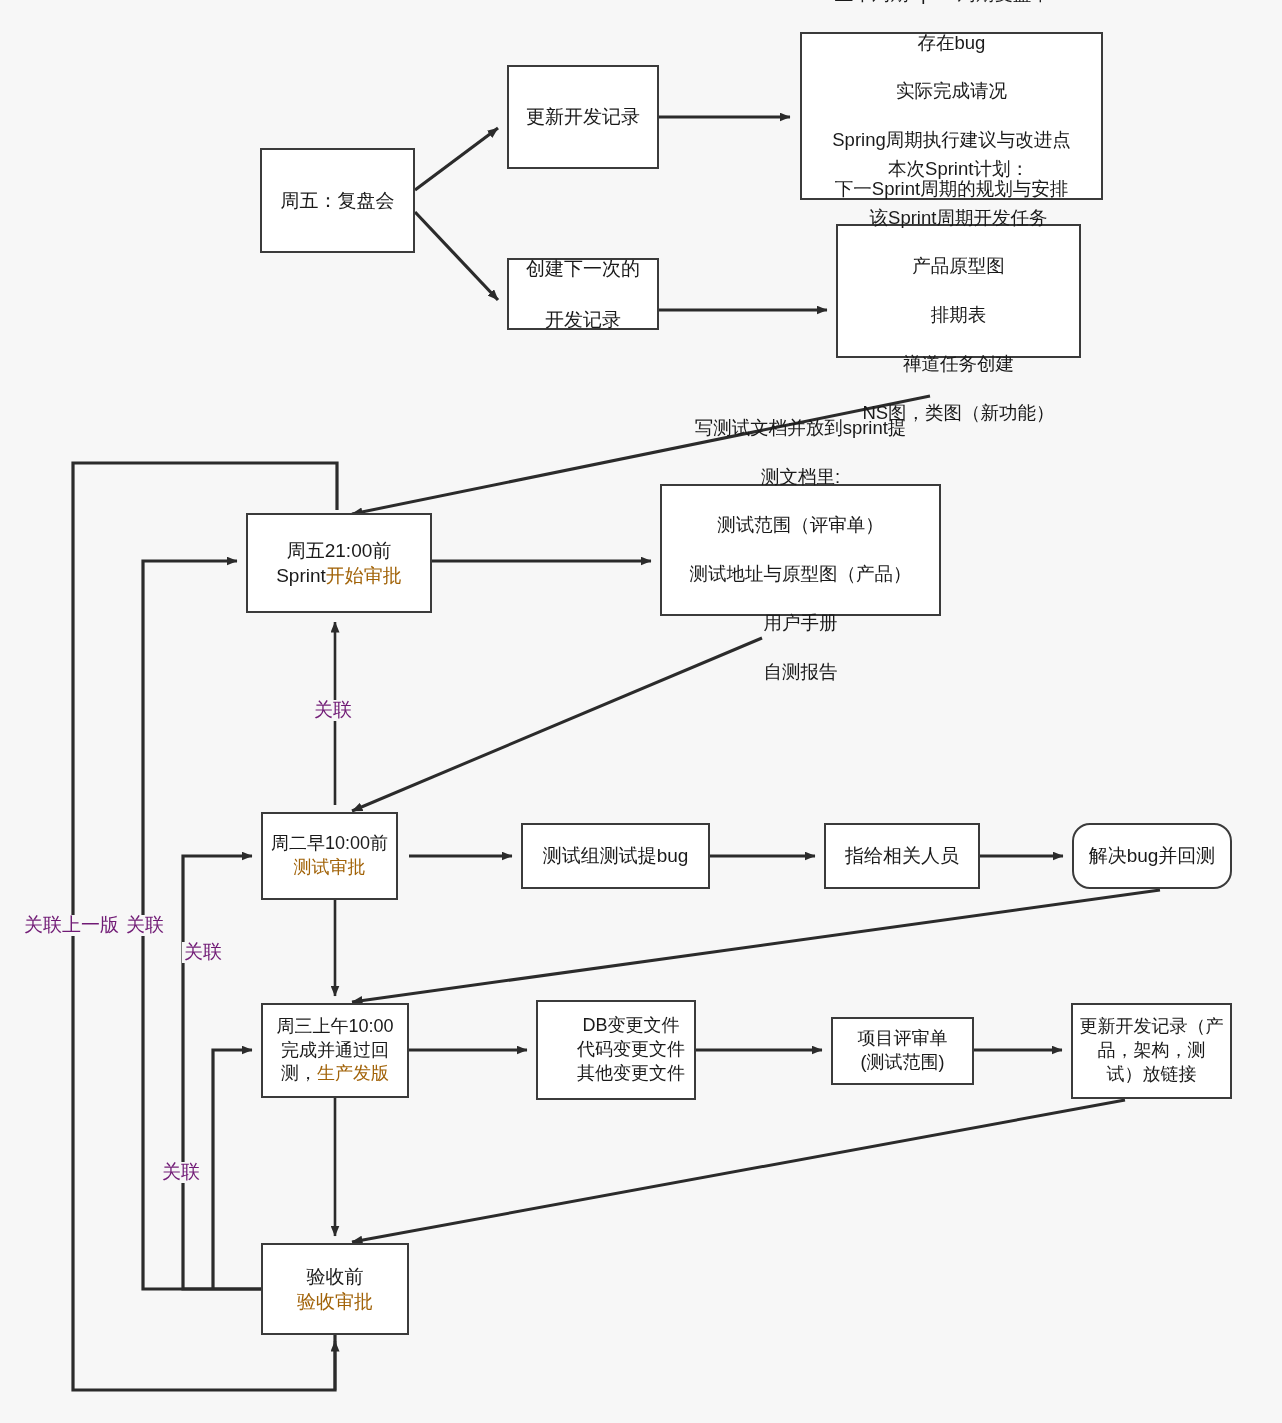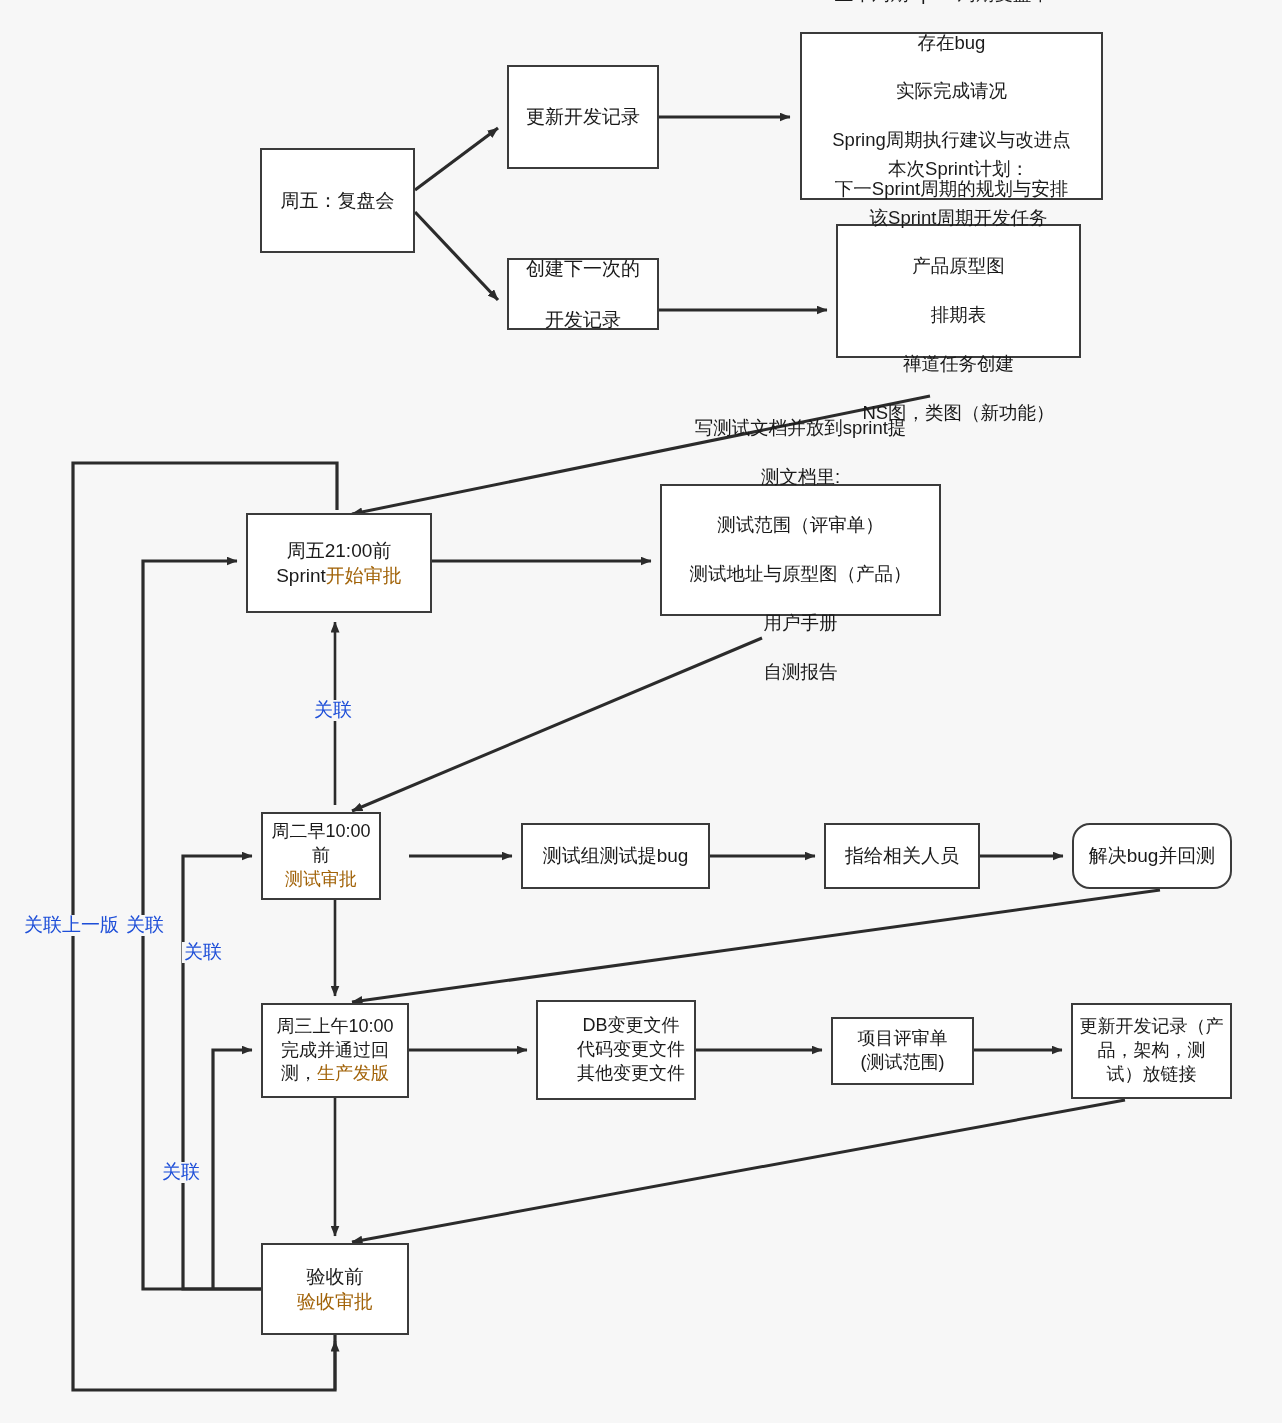--- a/index.html
+++ b/index.html
@@ -36,21 +36,21 @@
     font-size: 19px;
     line-height: 1.32;
     padding: 4px 6px;
     white-space: pre-line;
   }
   .node .ln { display: block; }
   .node .red { color: #a16207; }
   .edge-label {
     position: absolute;
     background: #f7f7f7;
-    color: #1d4ed8;
+    color: #701a75;
     font-size: 19px;
     line-height: 1.1;
     padding: 0 2px;
     white-space: nowrap;
   }
 </style>
 </head>
 <body>
 
 <div id="canvas">
@@ -159,21 +159,21 @@
     <div>
       <span class="ln">写测试文档并放到sprint提</span>
       <span class="ln">测文档里:</span>
       <span class="ln">测试范围（评审单）</span>
       <span class="ln">测试地址与原型图（产品）</span>
       <span class="ln">用户手册</span>
       <span class="ln">自测报告</span>
     </div>
   </div>
 
-  <div class="node" style="left:261px; top:812px; width:120px; height:88px; font-size:18px;">
+  <div class="node" style="left:261px; top:812px; width:137px; height:88px; font-size:18px;">
     <div><span class="ln">周二早10:00前</span><span class="ln"><span class="red">测试审批</span></span></div>
   </div>
 
   <div class="node" style="left:521px; top:823px; width:189px; height:66px;">
     <div><span class="ln">测试组测试提bug</span></div>
   </div>
 
   <div class="node" style="left:824px; top:823px; width:156px; height:66px;">
     <div><span class="ln">指给相关人员</span></div>
   </div>

